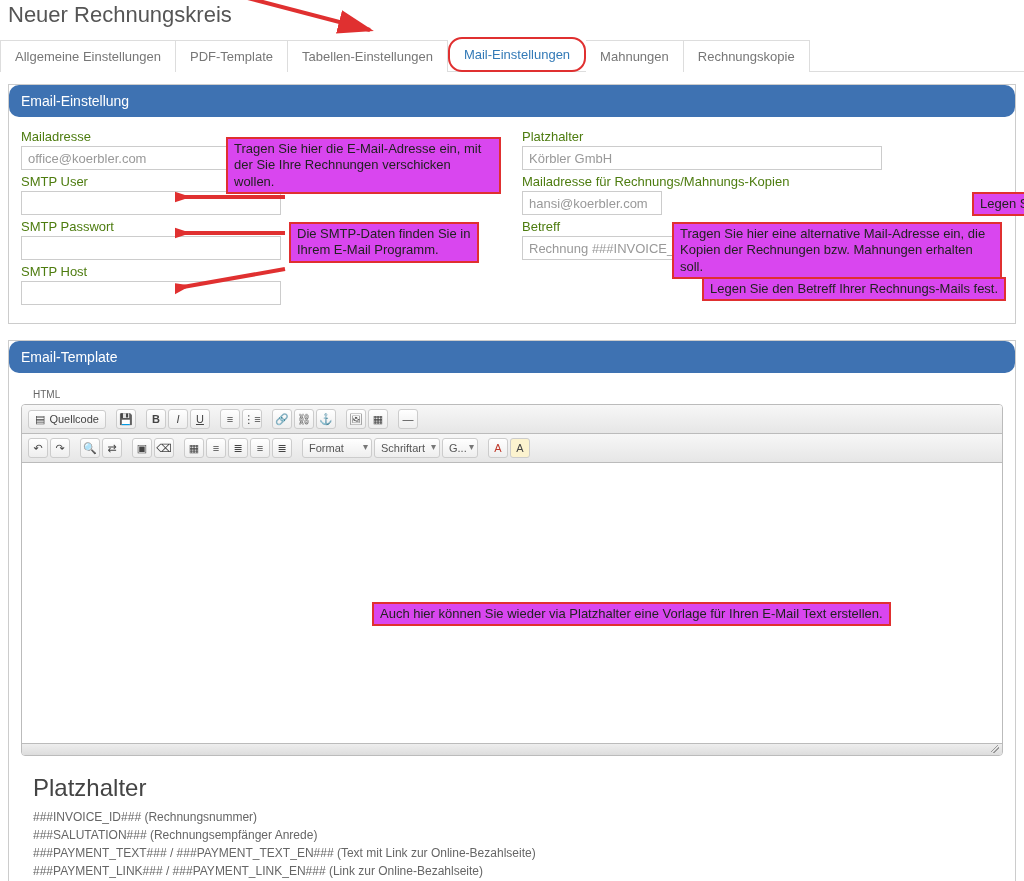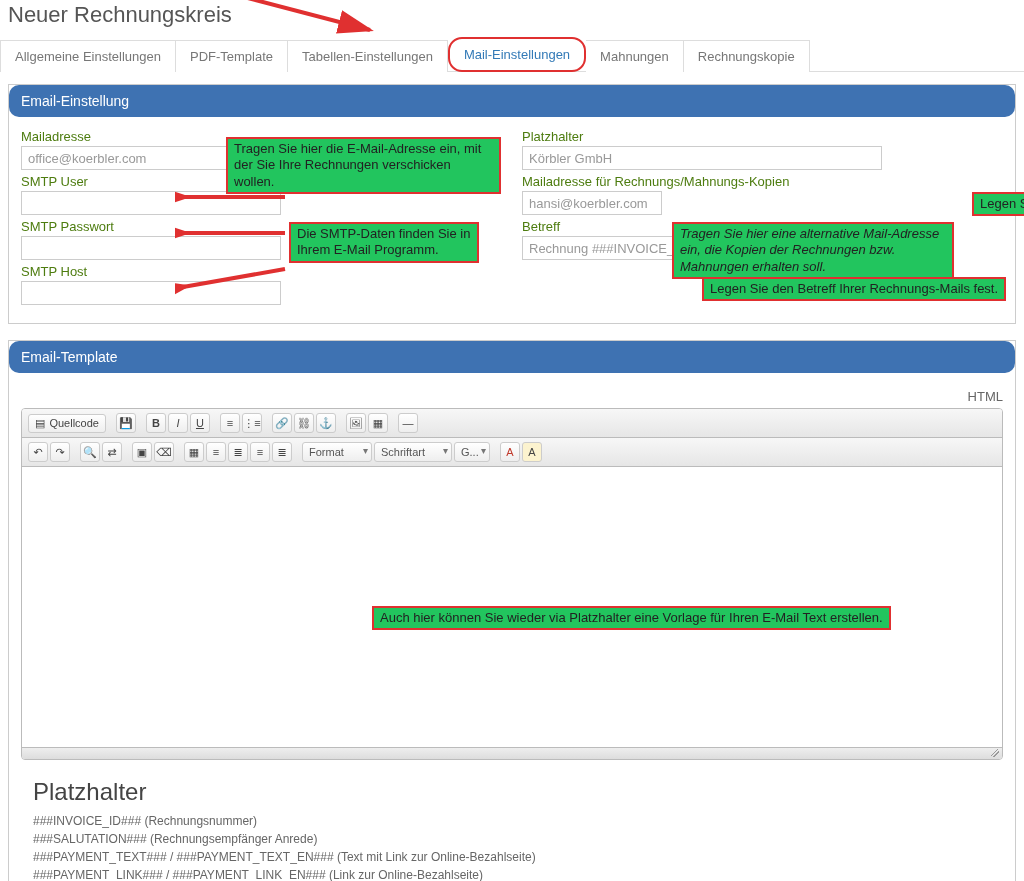--- a/index.html
+++ b/index.html
@@ -75,49 +75,49 @@
     padding: 7px 6px;
     font-size: 13px;
     color: #999;
     background: #fff;
   }
   .input.wider { width: 360px; }
 
   .callout {
     position: absolute;
     border: 2px solid #e03030;
-    background: #22c55e;
+    background: #d946ef;
     padding: 2px 6px;
     font-size: 13px;
     color: #222;
     line-height: 1.25;
     white-space: nowrap;
   }
 
   
   #co1 { left: 205px; top: 10px; width: 275px; white-space: normal; }
   #co2 { left: 268px; top: 95px; width: 190px; white-space: normal; }
   #co3 { left: 450px; top: 65px; white-space: nowrap; }
-  #co4 { left: 150px; top: 95px; width: 282px; white-space: normal; font-style: italic; }
+  #co4 { left: 150px; top: 95px; width: 330px; white-space: normal; }
   #co5 { left: 180px; top: 150px; white-space: nowrap; }
 
   
   .arrow {
     position: absolute;
     pointer-events: none;
   }
   .arrow svg { display: block; }
   #arrow-top { left: 230px; top: -12px; }
   #arrow-a1 { left: 154px; top: 60px; }
   #arrow-a2 { left: 154px; top: 96px; }
   #arrow-a3 { left: 154px; top: 138px; }
 
   
   .editor-label {
-    font-size: 13px; color: #666; margin: 6px 0 4px 12px; text-align: right;
+    font-size: 10px; color: #666; margin: 6px 0 4px 12px;
   }
   .editor {
     border: 1px solid #bbb;
     border-radius: 4px;
     overflow: hidden;
     background: #fff;
   }
   .toolbar {
     background: linear-gradient(#f7f7f7, #e6e6e6);
     border-bottom: 1px solid #bbb;
@@ -346,21 +346,21 @@
           <span class="tb-btn">▣</span>
           <span class="tb-btn">⌫</span>
           <span class="tb-sep"></span>
           <span class="tb-btn">▦</span>
           <span class="tb-btn">≡</span>
           <span class="tb-btn">≣</span>
           <span class="tb-btn">≡</span>
           <span class="tb-btn">≣</span>
           <span class="tb-sep"></span>
           <span class="tb-select" style="width:70px;">Format</span>
-          <span class="tb-select" style="width:78px;">Schriftart</span>
+          <span class="tb-select" style="width:66px;">Schriftart</span>
           <span class="tb-select" style="width:36px;">G...</span>
           <span class="tb-sep"></span>
           <span class="tb-btn" style="color:#c0392b;">A</span>
           <span class="tb-btn" style="background:#fcf3cf;">A</span>
         </div>
         <div class="editor-body">
           <div class="callout" id="co-editor">Auch hier können Sie wieder via Platzhalter eine Vorlage für Ihren E-Mail Text erstellen.</div>
         </div>
         <div class="editor-footer"></div>
       </div>

